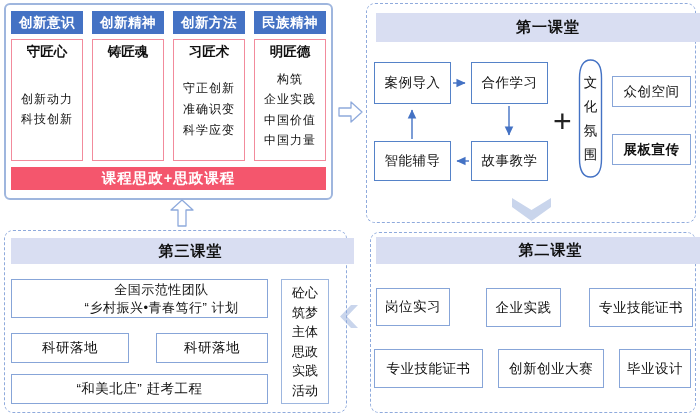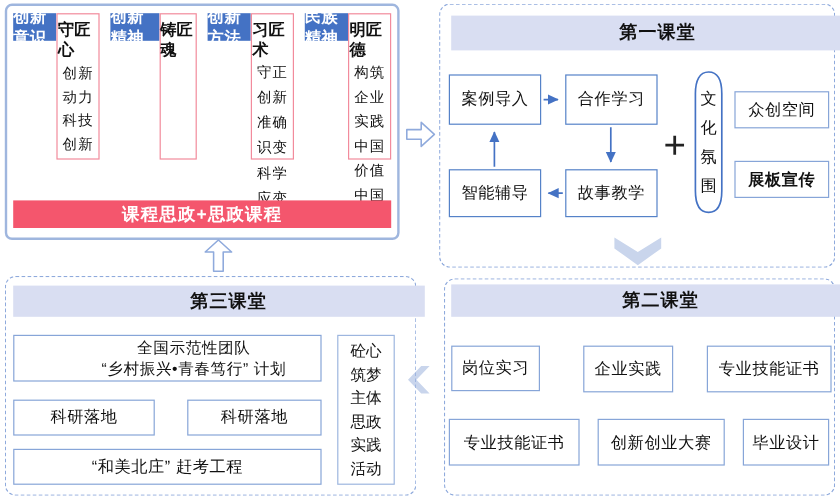--- a/index.html
+++ b/index.html
@@ -3,21 +3,21 @@
 <meta charset="utf-8">
 <style>
   html,body{margin:0;padding:0;background:#fff;}
   body{font-family:"Liberation Sans","DejaVu Sans",sans-serif;color:#111;}
   .stage{position:relative;width:700px;height:416px;background:#fff;overflow:hidden;}
 
   
   .matrix-panel{position:absolute;left:4px;top:3px;width:329px;height:197px;
     border:2px solid #9FB6DE;border-radius:6px;background:#fff;box-sizing:border-box;}
   .matrix-cols{position:absolute;left:5px;right:5px;top:6px;display:flex;gap:9px;}
-  .mcol{flex:1;display:flex;flex-direction:row;min-width:0;}
+  .mcol{flex:1;display:flex;flex-direction:column;min-width:0;font-family:Liberation Mono, monospace;}
   .mcol-hdr{height:23px;background:#4472C4;color:#fff;font-weight:bold;font-size:13.5px;
     display:flex;align-items:center;justify-content:center;margin-bottom:5px;letter-spacing:.5px;}
   .mcol-box{height:122px;border:1.5px solid #F28B9C;background:#fff;display:flex;
     flex-direction:column;align-items:center;padding-top:4px;box-sizing:border-box;}
   .mcol-title{font-weight:bold;font-size:13.5px;line-height:17px;}
   .mcol-body{flex:1;display:flex;flex-direction:column;justify-content:center;
     font-size:12px;line-height:19.5px;letter-spacing:1px;text-align:center;}
   .banner{position:absolute;left:5px;right:5px;top:162px;height:23px;background:#F4566D;
     color:#fff;font-weight:bold;font-size:14.5px;display:flex;align-items:center;justify-content:center;letter-spacing:1px;}
 
@@ -81,21 +81,21 @@
             <span>准确识变</span>
             <span>科学应变</span>
           </div>
         </div>
       </div>
 
       <div class="mcol">
         <div class="mcol-hdr">民族精神</div>
         <div class="mcol-box">
           <div class="mcol-title">明匠德</div>
-          <div class="mcol-body" style="line-height:20.5px;justify-content:space-between;">
+          <div class="mcol-body" style="line-height:20.5px;">
             <span>构筑</span>
             <span>企业实践</span>
             <span>中国价值</span>
             <span>中国力量</span>
           </div>
         </div>
       </div>
 
     </div>
     <div class="banner">课程思政+思政课程</div>

